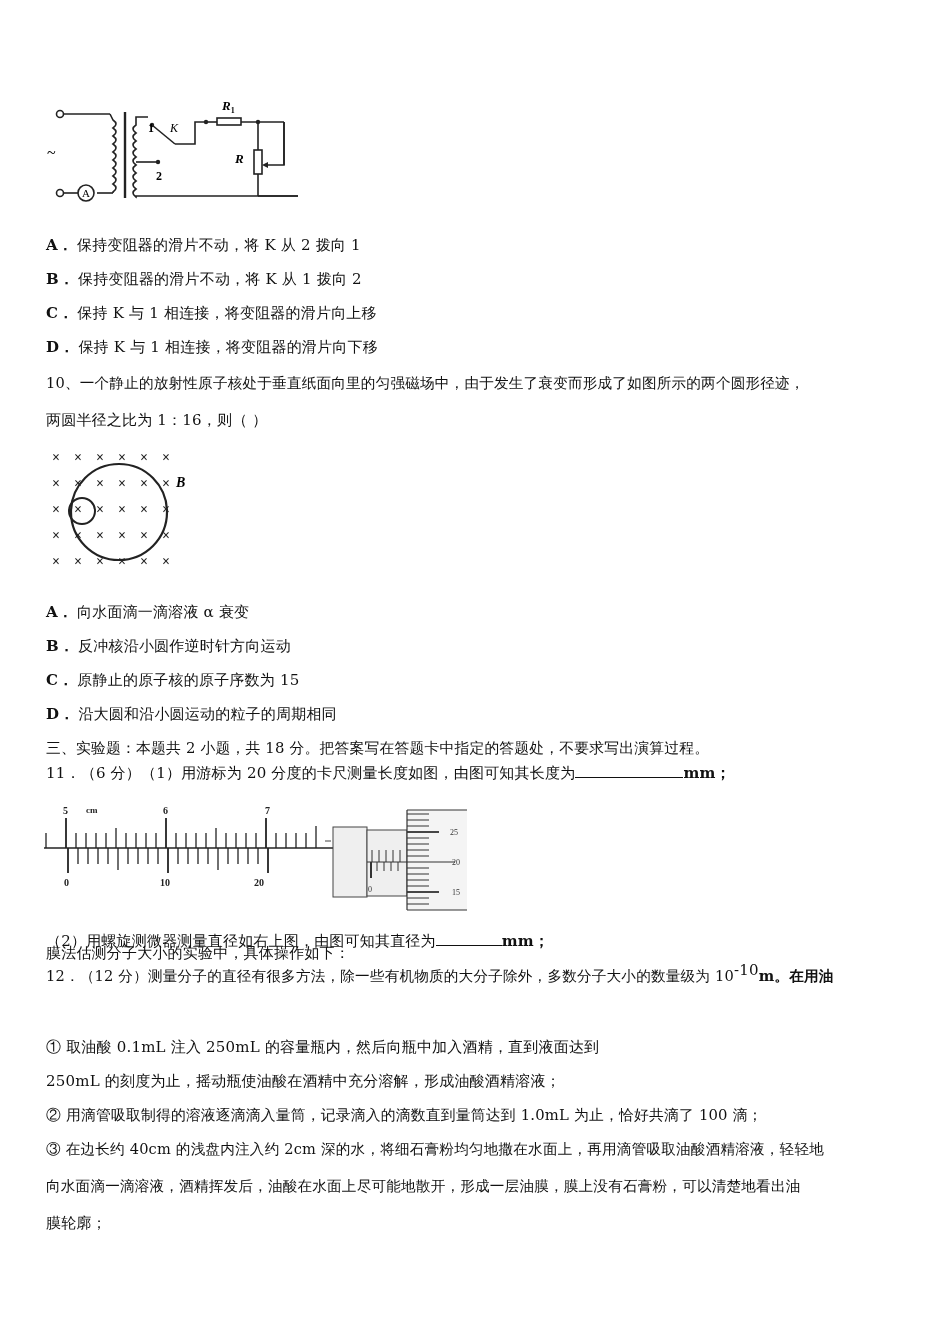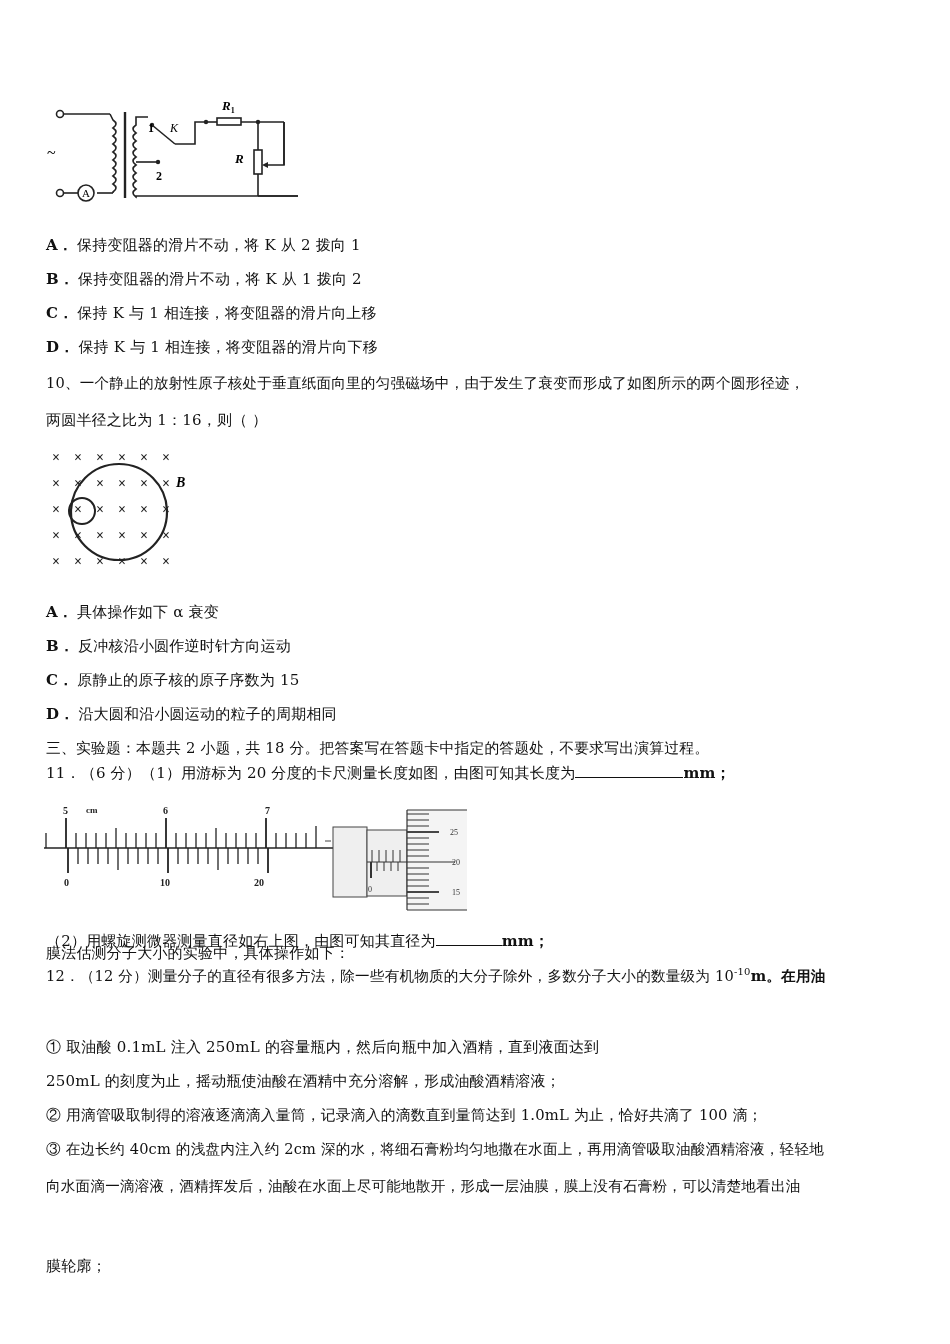--- a/index.html
+++ b/index.html
@@ -9,21 +9,21 @@
     color: #111;
   }
   .abs { position: absolute; }
   .line {
     position: absolute; left: 46px; font-size: 15px; line-height: 20px;
     white-space: nowrap; letter-spacing: 0.2px;
   }
   .opt-label { font-weight: bold; margin-right: 4px; }
   .bold { font-weight: bold; }
   .blank { display: inline-block; border-bottom: 1px solid #111; height: 14px; vertical-align: baseline; }
-  sup { font-size: 10px; vertical-align: 6px; line-height: 0; margin-top: 16px; }
+  sup { font-size: 15px; vertical-align: 6px; line-height: 0; margin-top: 16px; }
   svg text { font-family: "Liberation Serif", "DejaVu Serif", serif; }
 </style>
 </head>
 <body>
 
 <svg class="abs" style="left:40px;top:90px;" width="260" height="125" viewBox="0 0 260 125">
   <g stroke="#222" stroke-width="1.6" fill="none">
 
     <circle cx="20" cy="24" r="3.5"></circle>
     <circle cx="20" cy="103" r="3.5"></circle>
@@ -120,21 +120,21 @@
       <text x="78" y="126">×</text>
       <text x="100" y="126">×</text>
       <text x="122" y="126">×</text>
   </g>
   <circle cx="79" cy="72" r="48" stroke="#222" stroke-width="2.2" fill="none"></circle>
   <circle cx="42" cy="71" r="13" stroke="#222" stroke-width="2" fill="none"></circle>
   <text x="136" y="47" font-size="14" font-style="italic" font-weight="bold">B</text>
 </svg>
 
 <div class="line" style="top:602px;">
-  <span class="opt-label">A．</span><span>具体操作如下 α 衰变</span>
+  <span class="opt-label">A．</span><span>向水面滴一滴溶液 α 衰变</span>
 </div>
 <div class="line" style="top:636px;">
   <span class="opt-label">B．</span><span>反冲核沿小圆作逆时针方向运动</span>
 </div>
 <div class="line" style="top:670px;">
   <span class="opt-label">C．</span><span>原静止的原子核的原子序数为 15</span>
 </div>
 <div class="line" style="top:704px;">
   <span class="opt-label">D．</span><span>沿大圆和沿小圆运动的粒子的周期相同</span>
 </div>
@@ -263,13 +263,13 @@
 
 <div class="line" style="top:966px;font-size:14.6px;">
   <span>12．（12 分）测量分子的直径有很多方法，除一些有机物质的大分子除外，多数分子大小的数量级为 10</span><sup>-10</sup><span class="bold">m。在用油</span>
 </div>
 <div class="line" style="top:943px;">膜法估测分子大小的实验中，具体操作如下：</div>
 <div class="line" style="top:1037px;">① 取油酸 0.1mL 注入 250mL 的容量瓶内，然后向瓶中加入酒精，直到液面达到</div>
 <div class="line" style="top:1071px;">250mL 的刻度为止，摇动瓶使油酸在酒精中充分溶解，形成油酸酒精溶液；</div>
 <div class="line" style="top:1105px;font-size:14.8px;">② 用滴管吸取制得的溶液逐滴滴入量筒，记录滴入的滴数直到量筒达到 1.0mL 为止，恰好共滴了 100 滴；</div>
 <div class="line" style="top:1139px;font-size:14.6px;">③ 在边长约 40cm 的浅盘内注入约 2cm 深的水，将细石膏粉均匀地撒在水面上，再用滴管吸取油酸酒精溶液，轻轻地</div>
 <div class="line" style="top:1176px;font-size:14.6px;">向水面滴一滴溶液，酒精挥发后，油酸在水面上尽可能地散开，形成一层油膜，膜上没有石膏粉，可以清楚地看出油</div>
-<div class="line" style="top:1213px;margin-top:43px;">膜轮廓；</div>
+<div class="line" style="top:1213px;">膜轮廓；</div>
 
 </body></html>

